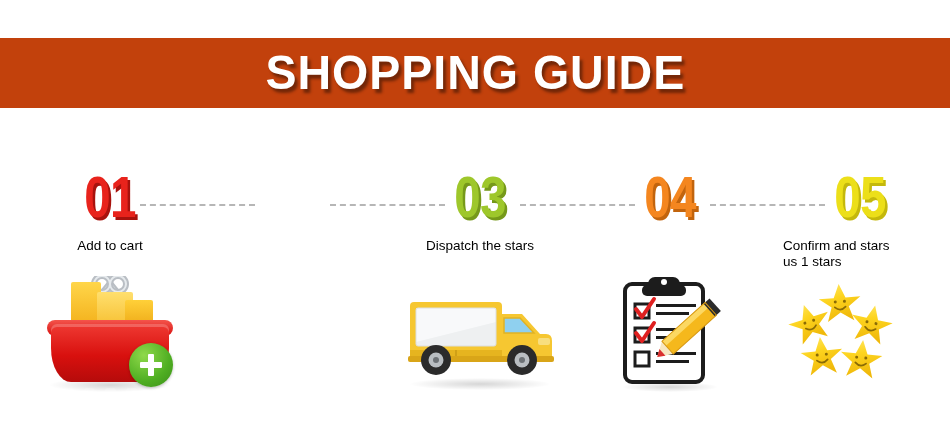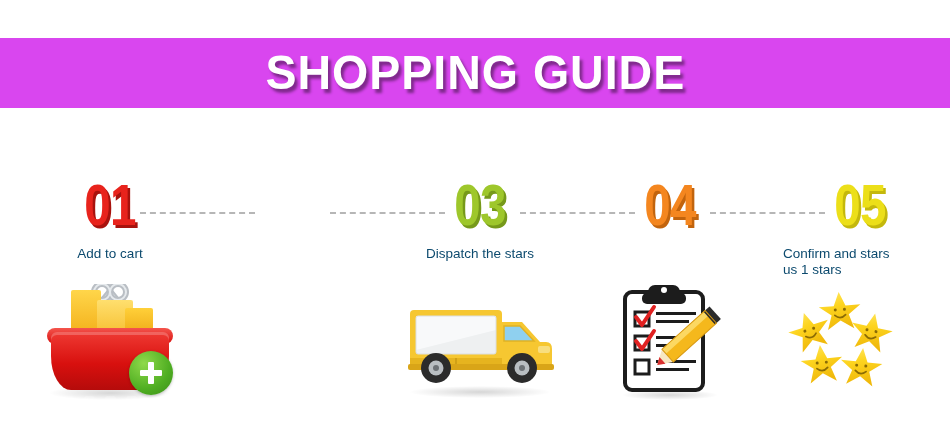--- a/index.html
+++ b/index.html
@@ -19,42 +19,42 @@
     overflow: hidden;
   }
 
   
   .header-band {
     position: absolute;
     left: 0;
     top: 38px;
     width: 950px;
     height: 70px;
-    background: #d946ef;
+    background: #c2410c;
     display: flex;
     align-items: center;
     justify-content: center;
   }
   .header-title {
     font-family: "Liberation Sans", sans-serif;
     font-weight: bold;
     font-size: 48px;
     letter-spacing: 1px;
     color: #ffffff;
     transform: scaleX(0.97);
     text-shadow: 3px 4px 3px rgba(0,0,0,0.42);
     white-space: nowrap;
     line-height: 1;
   }
 
   
   .steps {
     position: absolute;
     left: 0;
-    top: 164px;
+    top: 156px;
     width: 760px;
     height: 260px;
   }
   .step {
     position: absolute;
     top: 0;
     width: 190px;
     height: 260px;
   }
   .step-num {
@@ -71,21 +71,21 @@
     transform: scaleX(0.82);
   }
   .step-label {
     position: absolute;
     top: 82px;
     left: 0;
     width: 190px;
     text-align: center;
     font-size: 13.5px;
     line-height: 16px;
-    color: #0c4a6e;
+    color: #000000;
     font-family: "Liberation Sans", sans-serif;
   }
   .step-label.two-line {
     text-align: left;
     padding-left: 18px;
     width: 172px;
   }
   .step-icon {
     position: absolute;
     top: 118px;

